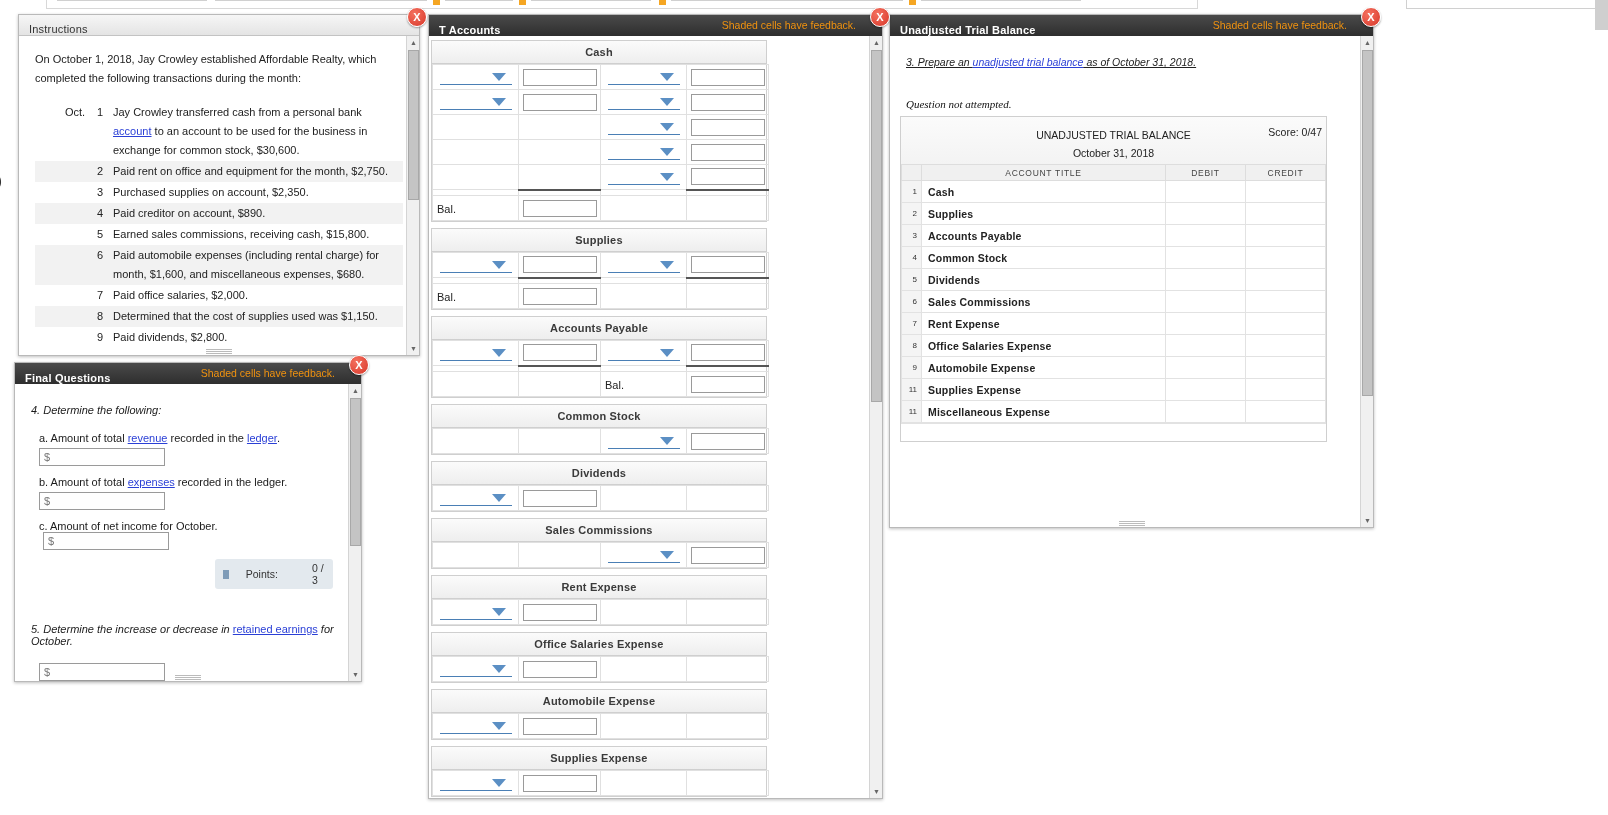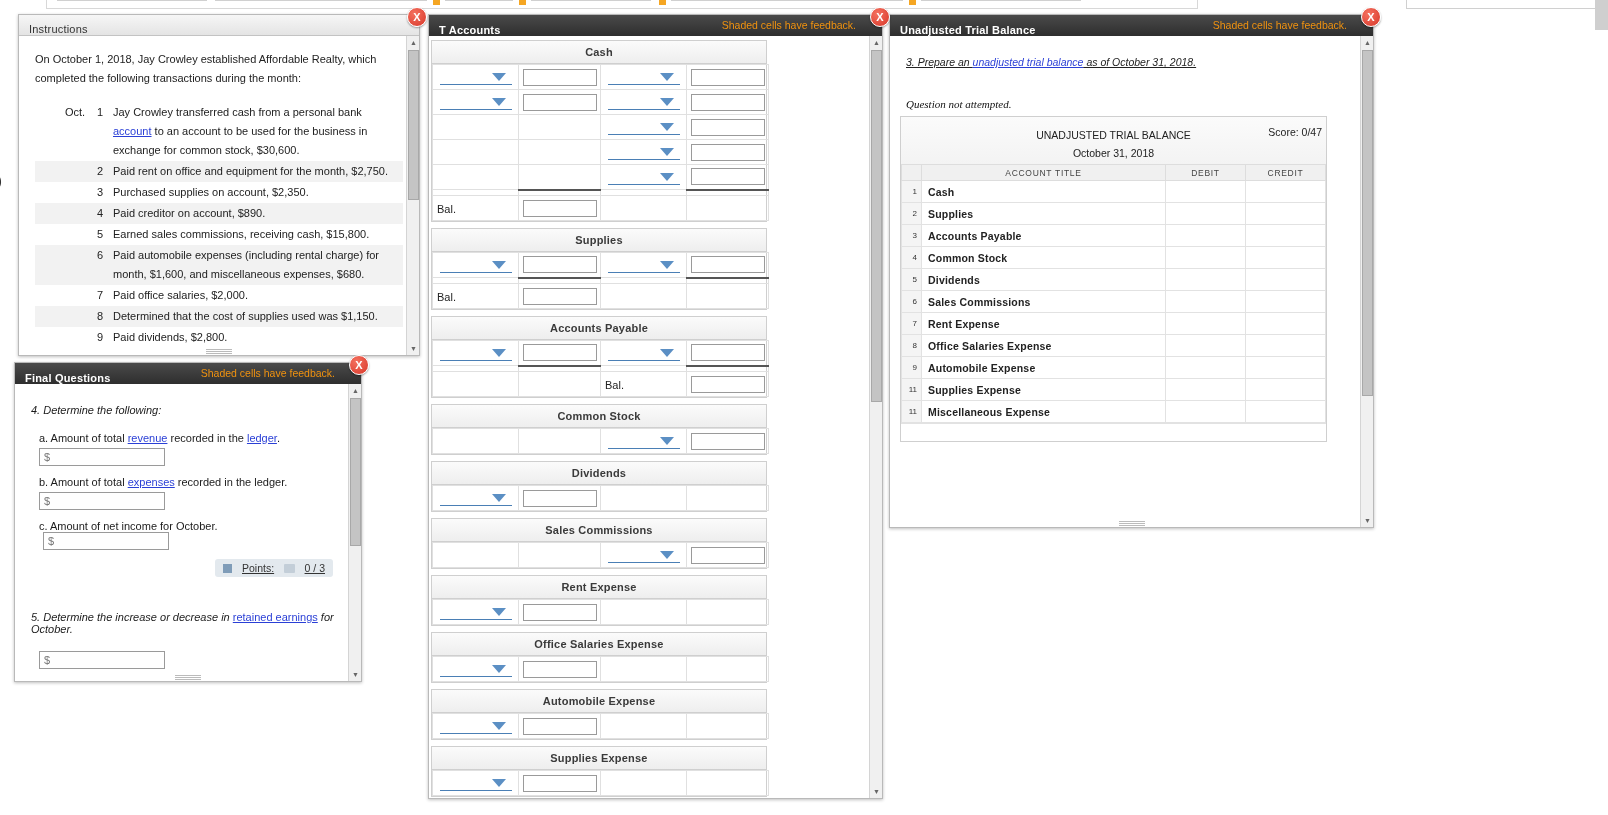--- a/index.html
+++ b/index.html
@@ -56,23 +56,23 @@
   
   #final-questions-window { left:14px; top:362px; width:348px; height:320px; }
   .fq-body { padding:20px 14px 0 16px; font-size:11px; color:#1b1b1b; }
   .fq-q { font-style:italic; margin:0 0 16px 0; }
   .fq-sub { margin:0 0 4px 0; padding-left:8px; }
   .money-input { height:18px; border:1px solid #9a9a9a; background:#fff;
                  font-size:11px; color:#9b9b9b; padding:0 4px; line-height:17px;
                  font-family:"Liberation Sans", sans-serif; }
   .mi-a { width:126px; margin:0 0 10px 8px; }
   .mi-c { width:126px; display:inline-block; vertical-align:middle; margin-left:4px; }
-  .points-pill { display:flex; align-items:center; gap:10px; background:#e3e9ee;
+  .points-pill { display:flex; align-items:center; gap:17px; background:#e3e9ee;
                  border-radius:3px; padding:3px 8px; width:118px; font-size:10.5px;
-                 color:#333; margin-left:auto;text-decoration:underline; }
+                 color:#333; margin-left:auto; }
   .points-row { display:flex; padding-right:14px; margin-top:9px; }
   .pt-bar { flex:1; height:9px; background:#c3ced8; border-radius:1px; }
   .pt-flag { width:9px; height:9px; background:#7f9cb8; }
 
   
   #t-accounts-window { left:428px; top:14px; width:455px; height:785px; }
   .ta-scrollarea { position:absolute; left:0; top:0; right:14px; bottom:0;
                    overflow:hidden; background:#fff; padding:4px 0 0 2px; }
   .t-acct { width:336px; margin:0 0 6px 0; border:1px solid #cfcfcf; background:#fff; }
   .t-head { background:linear-gradient(#fbfbfb,#eeeeee); border-bottom:1px solid #cfcfcf;

